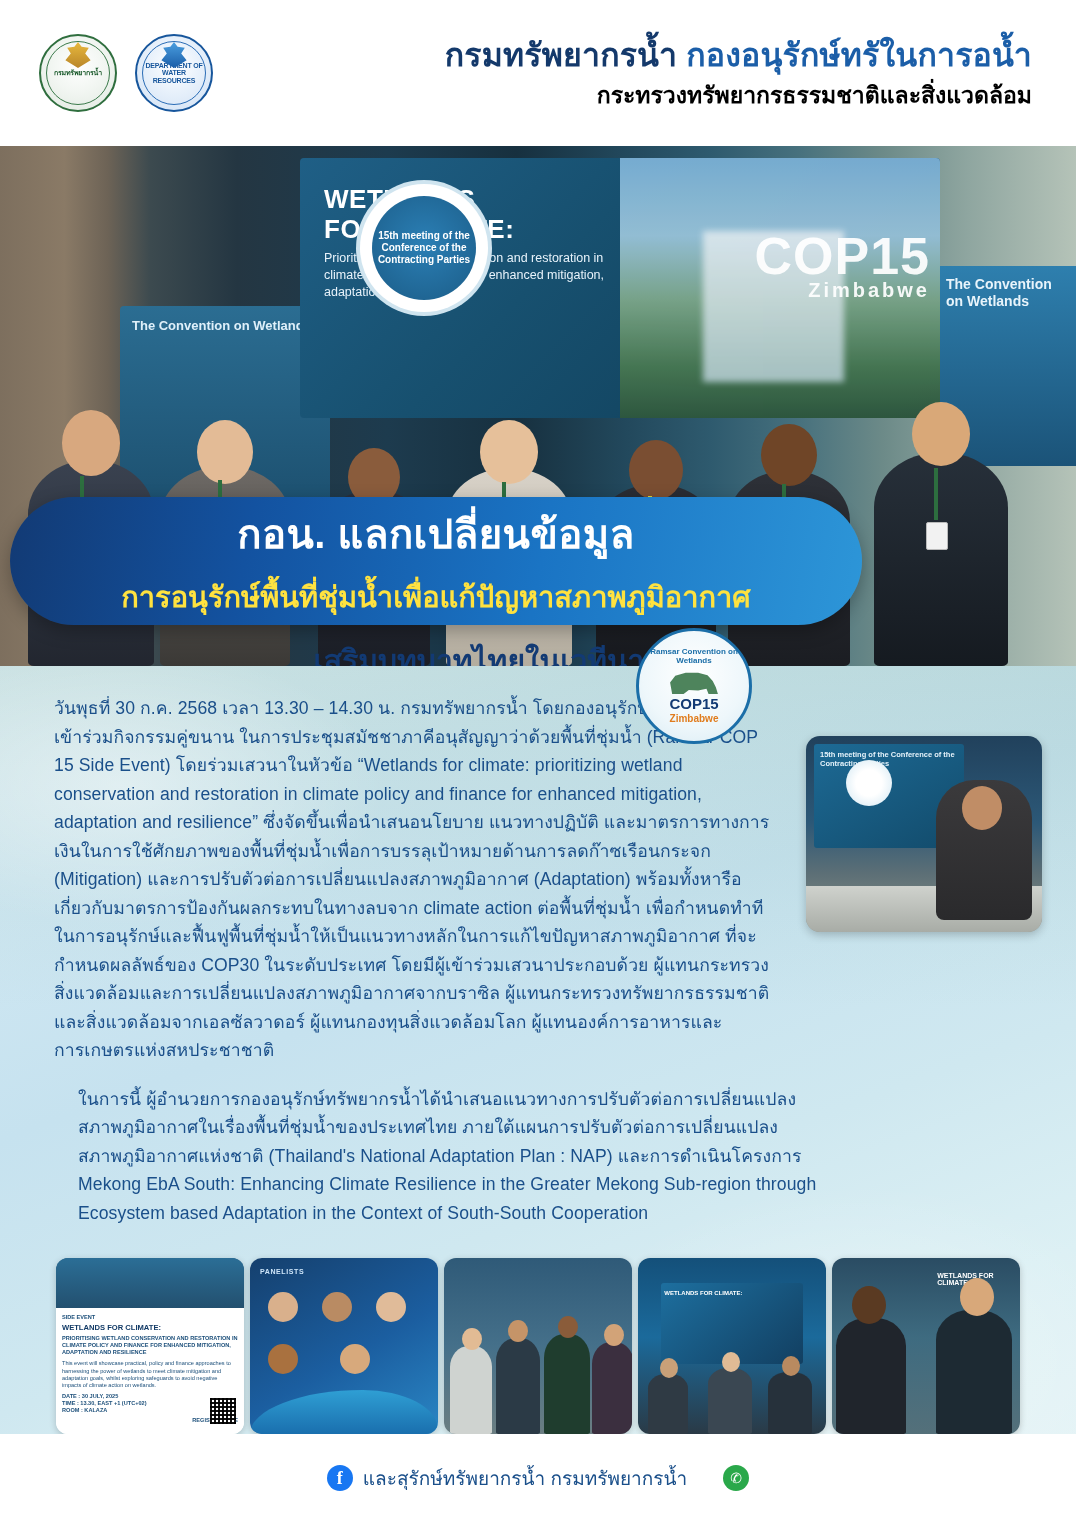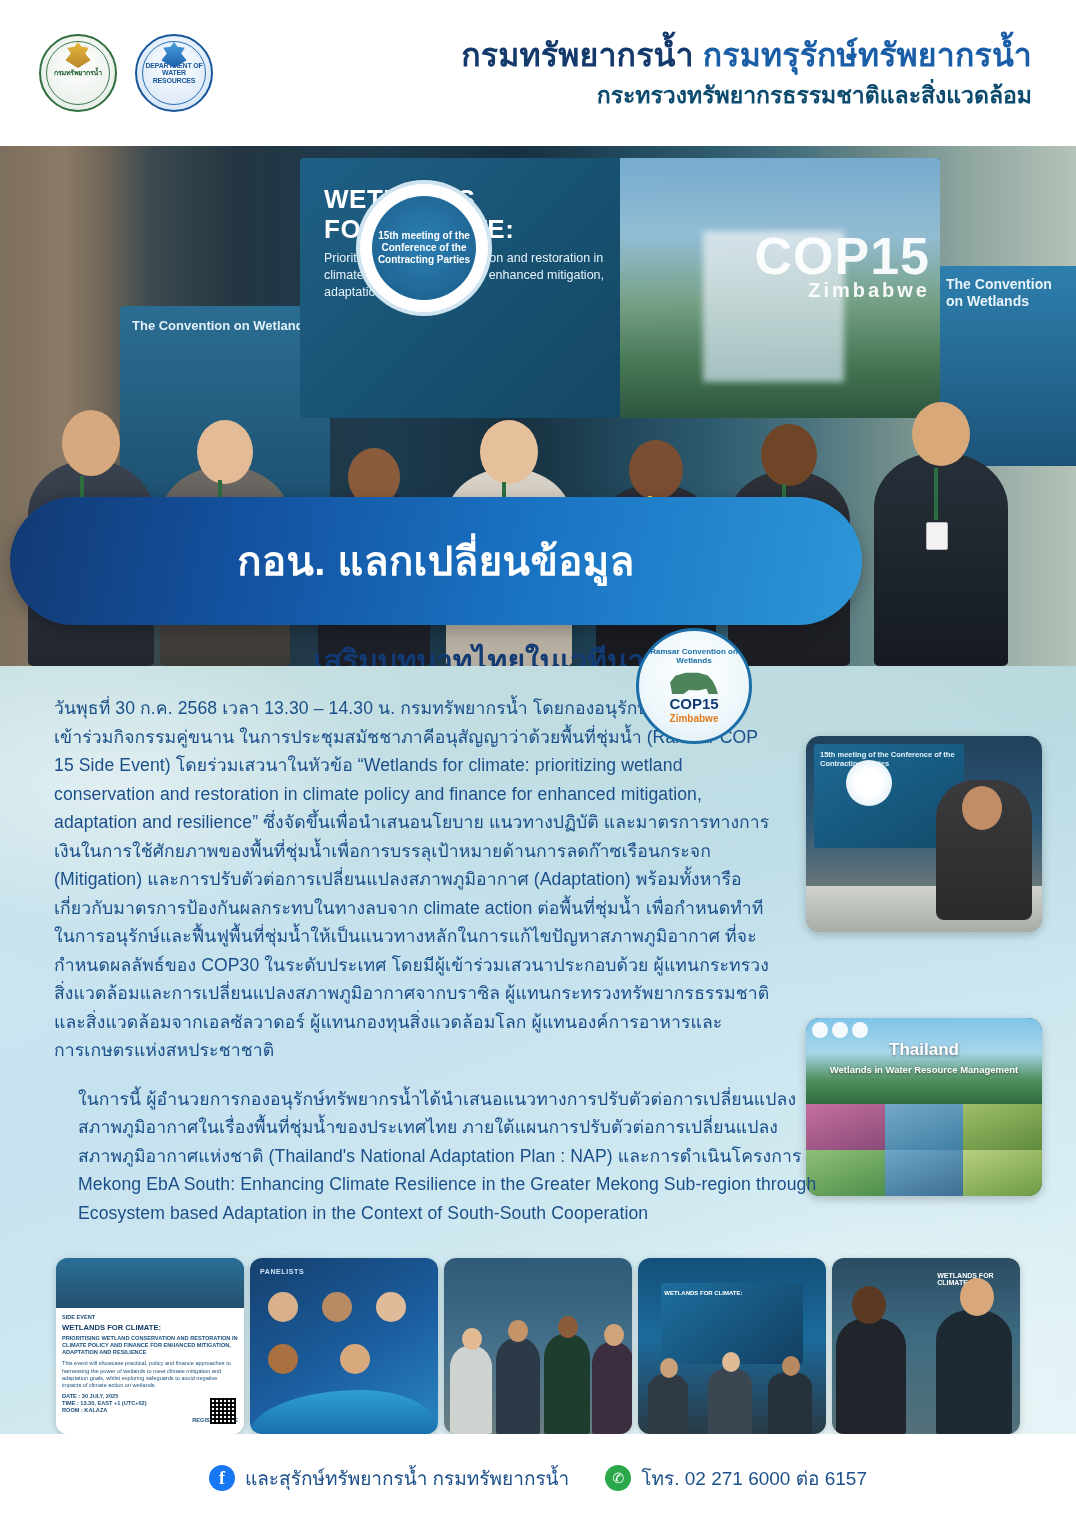--- a/index.html
+++ b/index.html
@@ -53,21 +53,21 @@
   }
   .crest-top.b { background:linear-gradient(180deg,#4a9fe0,#1b5ea8); }
 
   .header-text { flex:1; padding-right:44px; text-align:right; }
   .header-line1 {
     font-size:32px; font-weight:bold; color:#1b5ea8; line-height:1.25;
     letter-spacing:0.2px;
   }
   .header-line1 .dark { color:#14396b; }
   .header-line2 {
-    font-size:23px; font-weight:bold; color:#0c4a6e; margin-top:6px; line-height:1.3;
+    font-size:23px; font-weight:bold; color:#000000; margin-top:6px; line-height:1.3;
   }
 
   
   .hero {
     position:absolute; left:0; top:146px; width:1076px; height:520px;
     overflow:hidden;
     background:#2a3f55;
   }
   .hero-bg {
     position:absolute; inset:0;
@@ -334,21 +334,21 @@
     </div>
     <div class="logo-seal blue">
       <div class="ring"></div>
       <div class="crest-top b"></div>
       <div class="inner">DEPARTMENT OF WATER RESOURCES</div>
     </div>
   </div>
   <div class="header-text">
     <div class="header-line1">
       <span class="dark">กรมทรัพยากรน้ำ</span>
-      <span>กรมทรุรักษ์ทรัพยากรน้ำ</span>
+      <span>กองอนุรักษ์ทรัในการอน้ำ</span>
     </div>
     <div class="header-line2">กระทรวงทรัพยากรธรรมชาติและสิ่งแวดล้อม</div>
   </div>
 </div>
 
 <div class="hero">
   <div class="hero-bg"></div>
 
   <div class="hero-leftboard">The Convention on Wetlands</div>
   <div class="hero-rightboard">The Convention on Wetlands</div>
@@ -399,20 +399,21 @@
       <div class="p-head" style="width:58px;height:64px;top:-50px;background:#d9a878;"></div>
       <div class="lanyard" style="left:60px;top:16px;height:52px;"></div>
       <div class="p-badge" style="left:52px;top:70px;"></div>
     </div>
   </div>
 </div>
 
 <div class="title-wrap">
   <div class="title-pill">
     <div class="title-l1">กอน. แลกเปลี่ยนข้อมูล</div>
+    <div class="title-l2">การอนุรักษ์พื้นที่ชุ่มน้ำเพื่อแก้ปัญหาสภาพภูมิอากาศ</div>
   </div>
   <div class="title-sub">
     <div class="title-sub-l1">เสริมบทบาทไทยในเวทีนานาชาติ</div>
     <div class="title-sub-l2">ณ เมืองวิคตอเรีย ฟอลส์ สาธารณรัฐซิมบับเว</div>
   </div>
 </div>
 
 <div class="cop-round">
   <div class="c1">Ramsar Convention on Wetlands</div>
   <div class="ele"></div>
@@ -427,38 +428,20 @@
   </div>
 
   <div class="side-photo-1">
     <div class="sp-screen">15th meeting of the Conference of the Contracting Parties</div>
     <div class="sp-circle"></div>
     <div class="sp-desk"></div>
     <div class="sp-person"></div>
     <div class="sp-head"></div>
   </div>
 
-  <div class="side-photo-2">
-    <div class="sp2-top"></div>
-    <div class="sp2-logos">
-        <i></i>
-        <i></i>
-        <i></i>
-      </div>
-    <div class="sp2-title">Thailand</div>
-    <div class="sp2-sub">Wetlands in Water Resource Management</div>
-    <div class="sp2-grid">
-      <div></div>
-        <div></div>
-        <div></div>
-        <div></div>
-        <div></div>
-        <div></div>
-    </div>
-  </div>
 
   <div class="filmstrip">
 
     <div class="fs fs1">
       <div class="poster-top"></div>
       <div class="poster-body">
         <div class="pt">SIDE EVENT</div>
         <div class="pt" style="margin-top:2px;">
             <b>WETLANDS FOR CLIMATE:</b>
           </div>
@@ -521,15 +504,14 @@
   </div>
 </div>
 
 <div class="footer">
   <div class="f-item">
     <span class="fb-icon">f</span>
     <span>และสุรักษ์ทรัพยากรน้ำ กรมทรัพยากรน้ำ</span>
   </div>
   <div class="f-item">
     <span class="ph-icon">✆</span>
-    <span>โทร. 02 271 6000 ต่อ 6157</span>
   </div>
 </div>
 
 </body></html>

